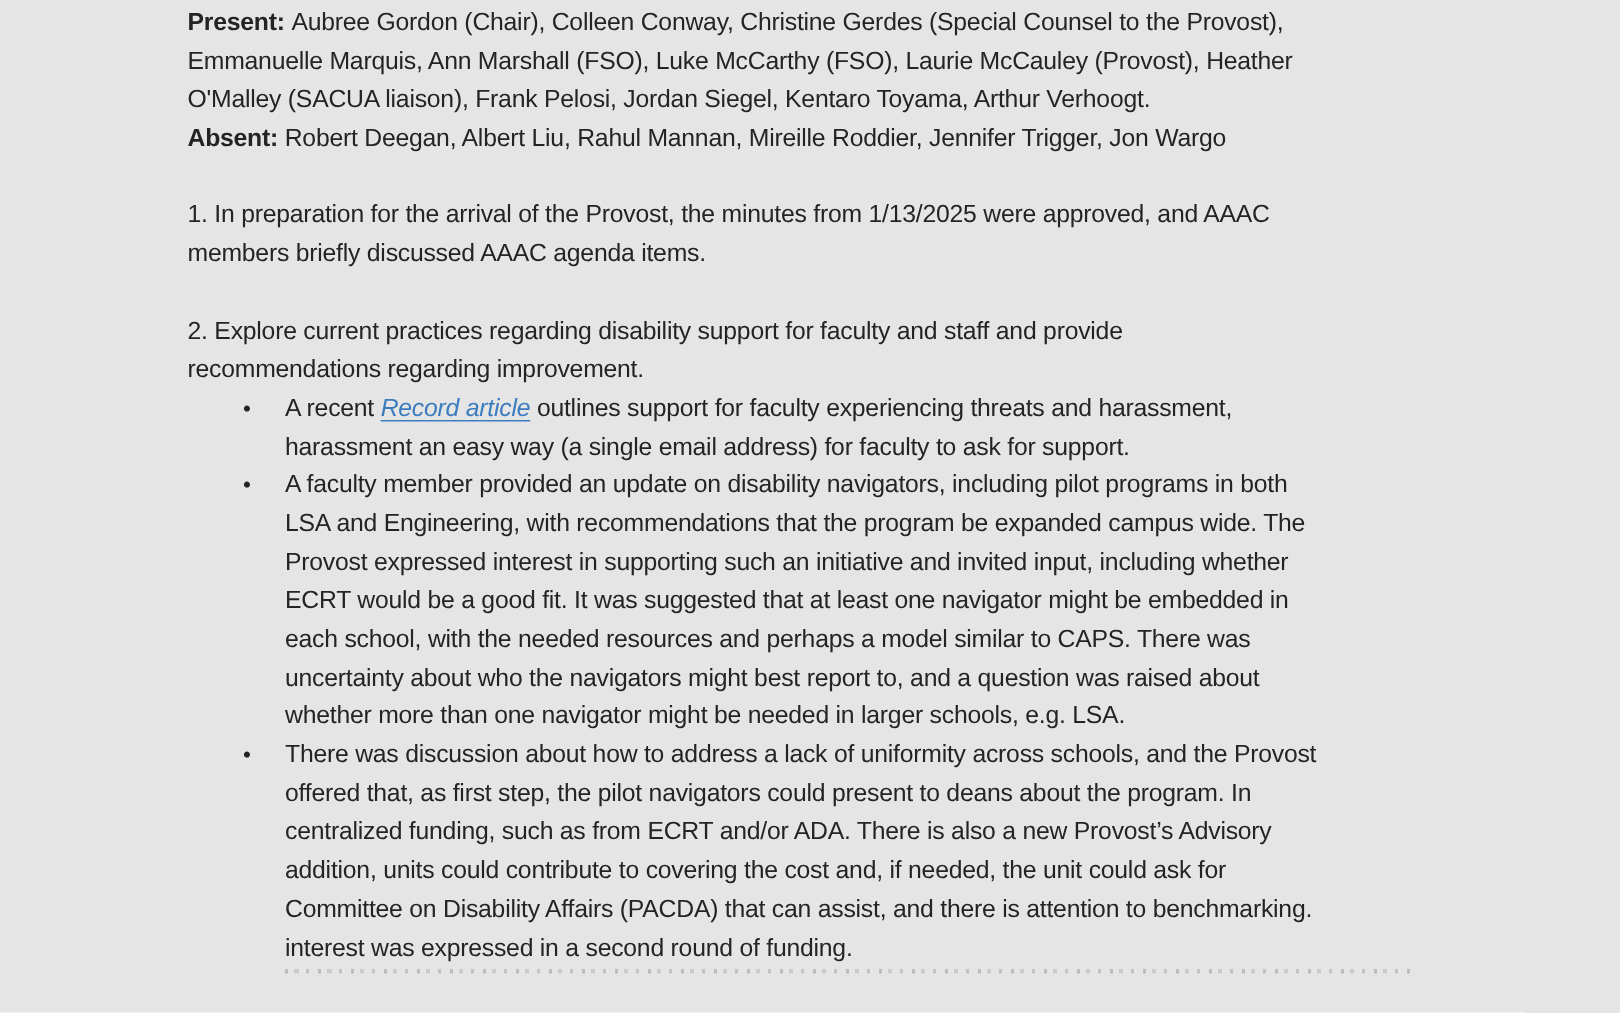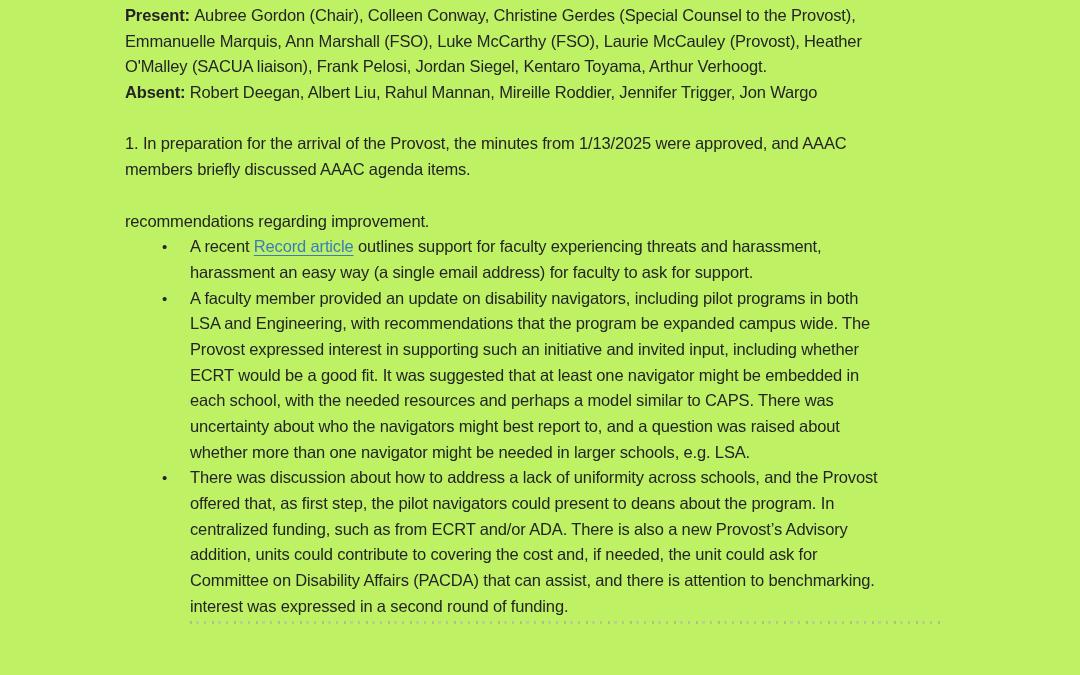--- a/index.html
+++ b/index.html
@@ -4,21 +4,21 @@
 <style>
   html, body {
     margin: 0;
     padding: 0;
     background: #ffffff;
   }
   .page {
     position: relative;
     width: 1080px;
     height: 675px;
-    background: #bef264;
+    background: #e5e5e5;
     overflow: hidden;
     font-family: "Liberation Sans", sans-serif;
   }
   .doc {
     position: absolute;
     left: 125px;
     top: 3px;
     width: 835px;
     font-size: 16.5px;
     line-height: 25.7px;
@@ -45,20 +45,21 @@
     top: 0;
     font-size: 15px;
   }
   .seg-bold {
     font-weight: 700;
   }
   a.doclink {
     text-decoration: underline;
     text-underline-offset: 3px;
     cursor: pointer;
+    font-style: italic;
   }
   
   .cropped-line {
     height: 5px;
     overflow: hidden;
   }
   .cropped-line .strip {
     margin-left: 65px;
     margin-top: 1px;
     width: 750px;
@@ -78,20 +79,21 @@
 <div class="page">
   <div class="doc" id="doc-root" style="color: rgb(36, 36, 36);">
       <div class="line"><span class="seg-bold">Present: </span><span class="seg-normal">Aubree Gordon (Chair), Colleen Conway, Christine Gerdes (Special Counsel to the Provost),</span></div>
       <div class="line"><span class="seg-normal">Emmanuelle Marquis, Ann Marshall (FSO), Luke McCarthy (FSO), Laurie McCauley (Provost), Heather</span></div>
       <div class="line"><span class="seg-normal">O'Malley (SACUA liaison), Frank Pelosi, Jordan Siegel, Kentaro Toyama, Arthur Verhoogt.</span></div>
       <div class="line"><span class="seg-bold">Absent: </span><span class="seg-normal">Robert Deegan, Albert Liu, Rahul Mannan, Mireille Roddier, Jennifer Trigger, Jon Wargo</span></div>
       <div class="blank"></div>
       <div class="line"><span class="seg-normal">1. In preparation for the arrival of the Provost, the minutes from 1/13/2025 were approved, and AAAC</span></div>
       <div class="line"><span class="seg-normal">members briefly discussed AAAC agenda items.</span></div>
       <div class="blank"></div>
+      <div class="line"><span class="seg-normal">2. Explore current practices regarding disability support for faculty and staff and provide</span></div>
       <div class="line"><span class="seg-normal">recommendations regarding improvement.</span></div>
       <div class="line ind-bullet"><span class="bullet-marker">•</span><span class="seg-normal">A recent </span><a class="doclink" style="color: rgb(59, 124, 190);">Record article</a><span class="seg-normal"> outlines support for faculty experiencing threats and harassment,</span></div>
       <div class="line ind-cont"><span class="seg-normal">harassment an easy way (a single email address) for faculty to ask for support.</span></div>
       <div class="line ind-bullet"><span class="bullet-marker">•</span><span class="seg-normal">A faculty member provided an update on disability navigators, including pilot programs in both</span></div>
       <div class="line ind-cont"><span class="seg-normal">LSA and Engineering, with recommendations that the program be expanded campus wide. The</span></div>
       <div class="line ind-cont"><span class="seg-normal">Provost expressed interest in supporting such an initiative and invited input, including whether</span></div>
       <div class="line ind-cont"><span class="seg-normal">ECRT would be a good fit. It was suggested that at least one navigator might be embedded in</span></div>
       <div class="line ind-cont"><span class="seg-normal">each school, with the needed resources and perhaps a model similar to CAPS. There was</span></div>
       <div class="line ind-cont"><span class="seg-normal">uncertainty about who the navigators might best report to, and a question was raised about</span></div>
       <div class="line ind-cont"><span class="seg-normal">whether more than one navigator might be needed in larger schools, e.g. LSA.</span></div>

